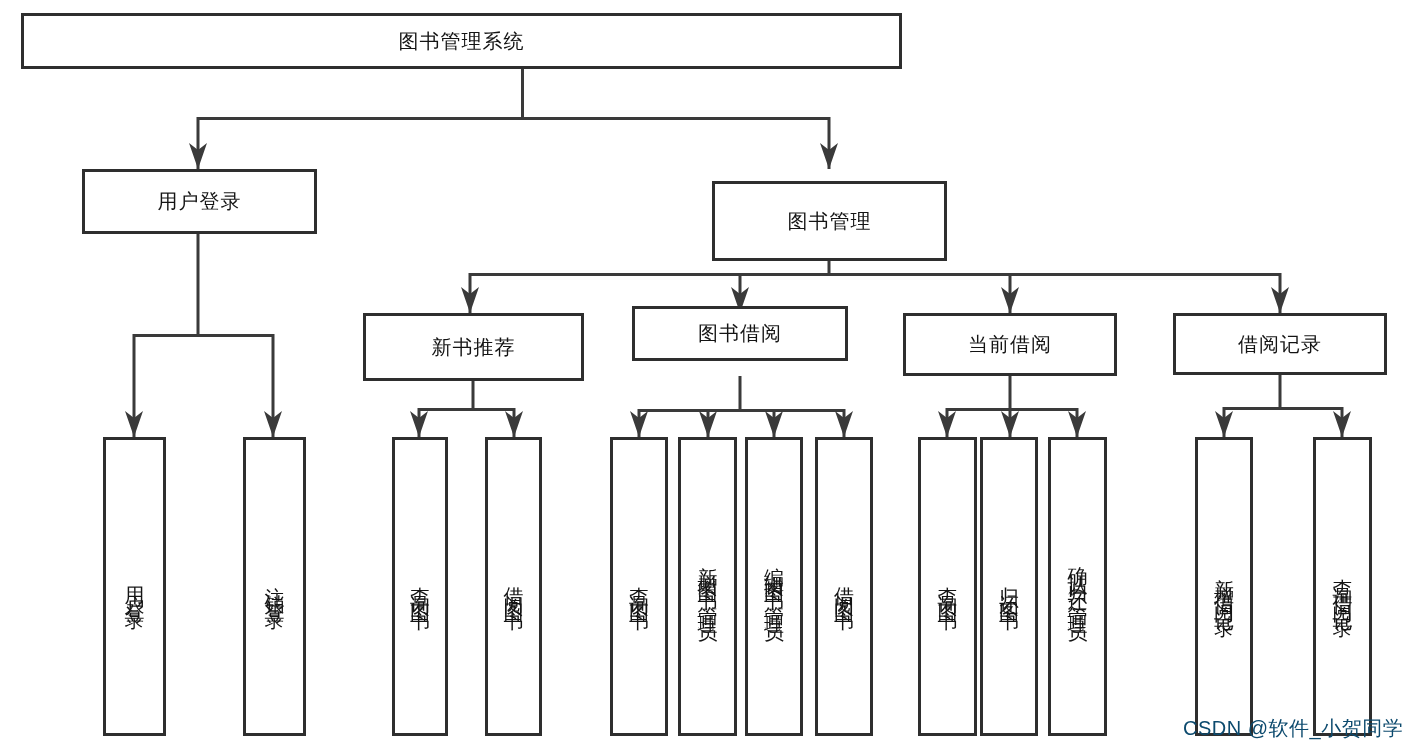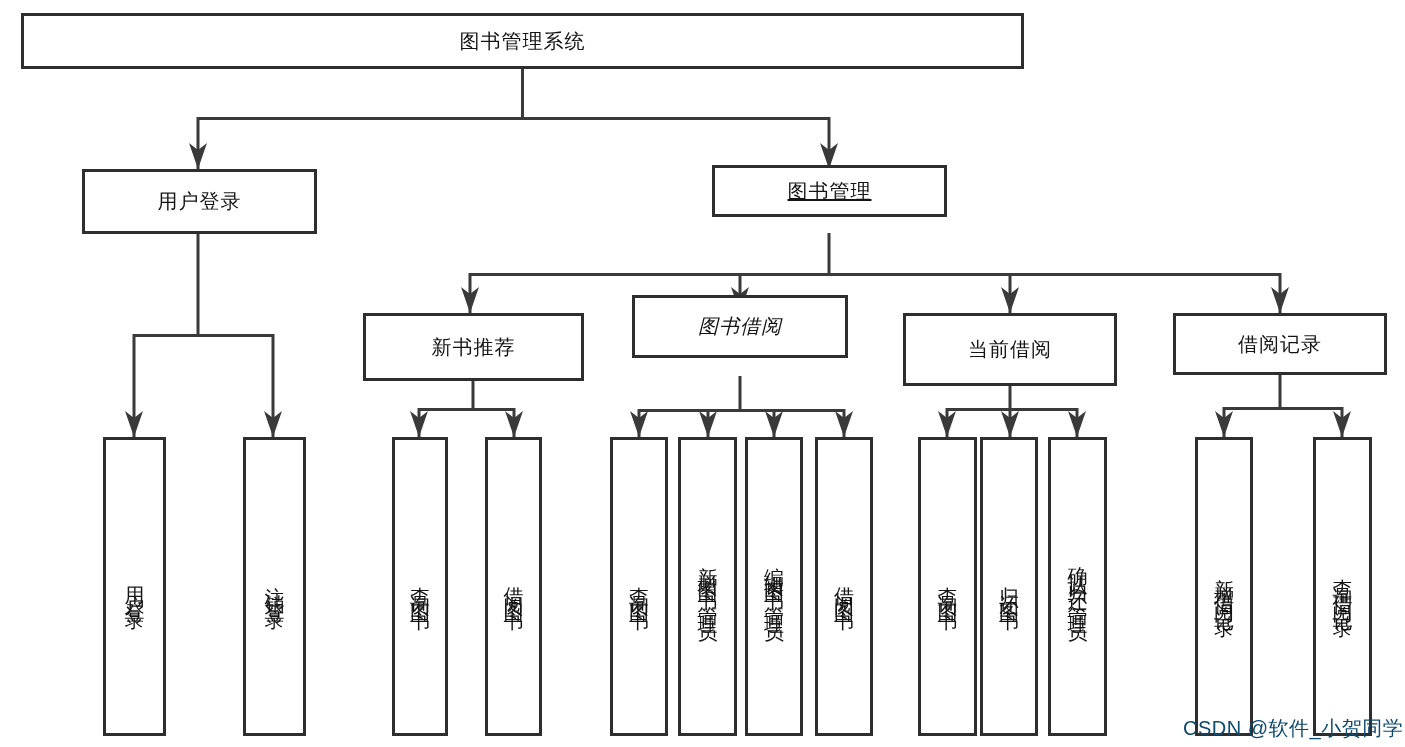--- a/index.html
+++ b/index.html
@@ -19,26 +19,26 @@
     position:absolute;box-sizing:border-box;border:3px solid #2e2e2e;background:#ffffff;
     display:flex;align-items:center;justify-content:center;z-index:2;
     top:437px;height:299px;
   }
   .vtext{
     writing-mode:vertical-rl;text-orientation:mixed;
     font-size:20px;line-height:1.05;letter-spacing:8px;
     max-height:288px;
   }
   
-  #n-root   {left:21px;  top:13px;  width:1003px;height:56px;}
+  #n-root   {left:21px;  top:13px;  width:881px;height:56px;}
   #n-ulogin {left:82px;  top:169px; width:235px; height:65px;}
-  #n-bmgmt  {left:712px; top:165px; width:235px; height:52px;text-decoration:underline;}
+  #n-bmgmt  {left:712px; top:181px; width:235px; height:80px;}
   #n-newrec {left:363px; top:313px; width:221px; height:68px;}
-  #n-borrow {left:632px; top:295px; width:216px; height:63px;font-style:italic;}
-  #n-current{left:903px; top:313px; width:214px; height:73px;}
+  #n-borrow {left:632px; top:306px; width:216px; height:55px;}
+  #n-current{left:903px; top:313px; width:214px; height:63px;}
   #n-records{left:1173px;top:313px; width:214px; height:62px;}
   #l-ulogin {left:103px; width:63px;}
   #l-logout {left:243px; width:63px;}
   #l-query1 {left:392px; width:56px;}
   #l-borrow1{left:485px; width:57px;}
   #l-query2 {left:610px; width:58px;}
   #l-addbook{left:678px; width:59px;}
   #l-editbook{left:745px;width:58px;}
   #l-borrow2{left:815px; width:58px;}
   #l-query3 {left:918px; width:59px;}

